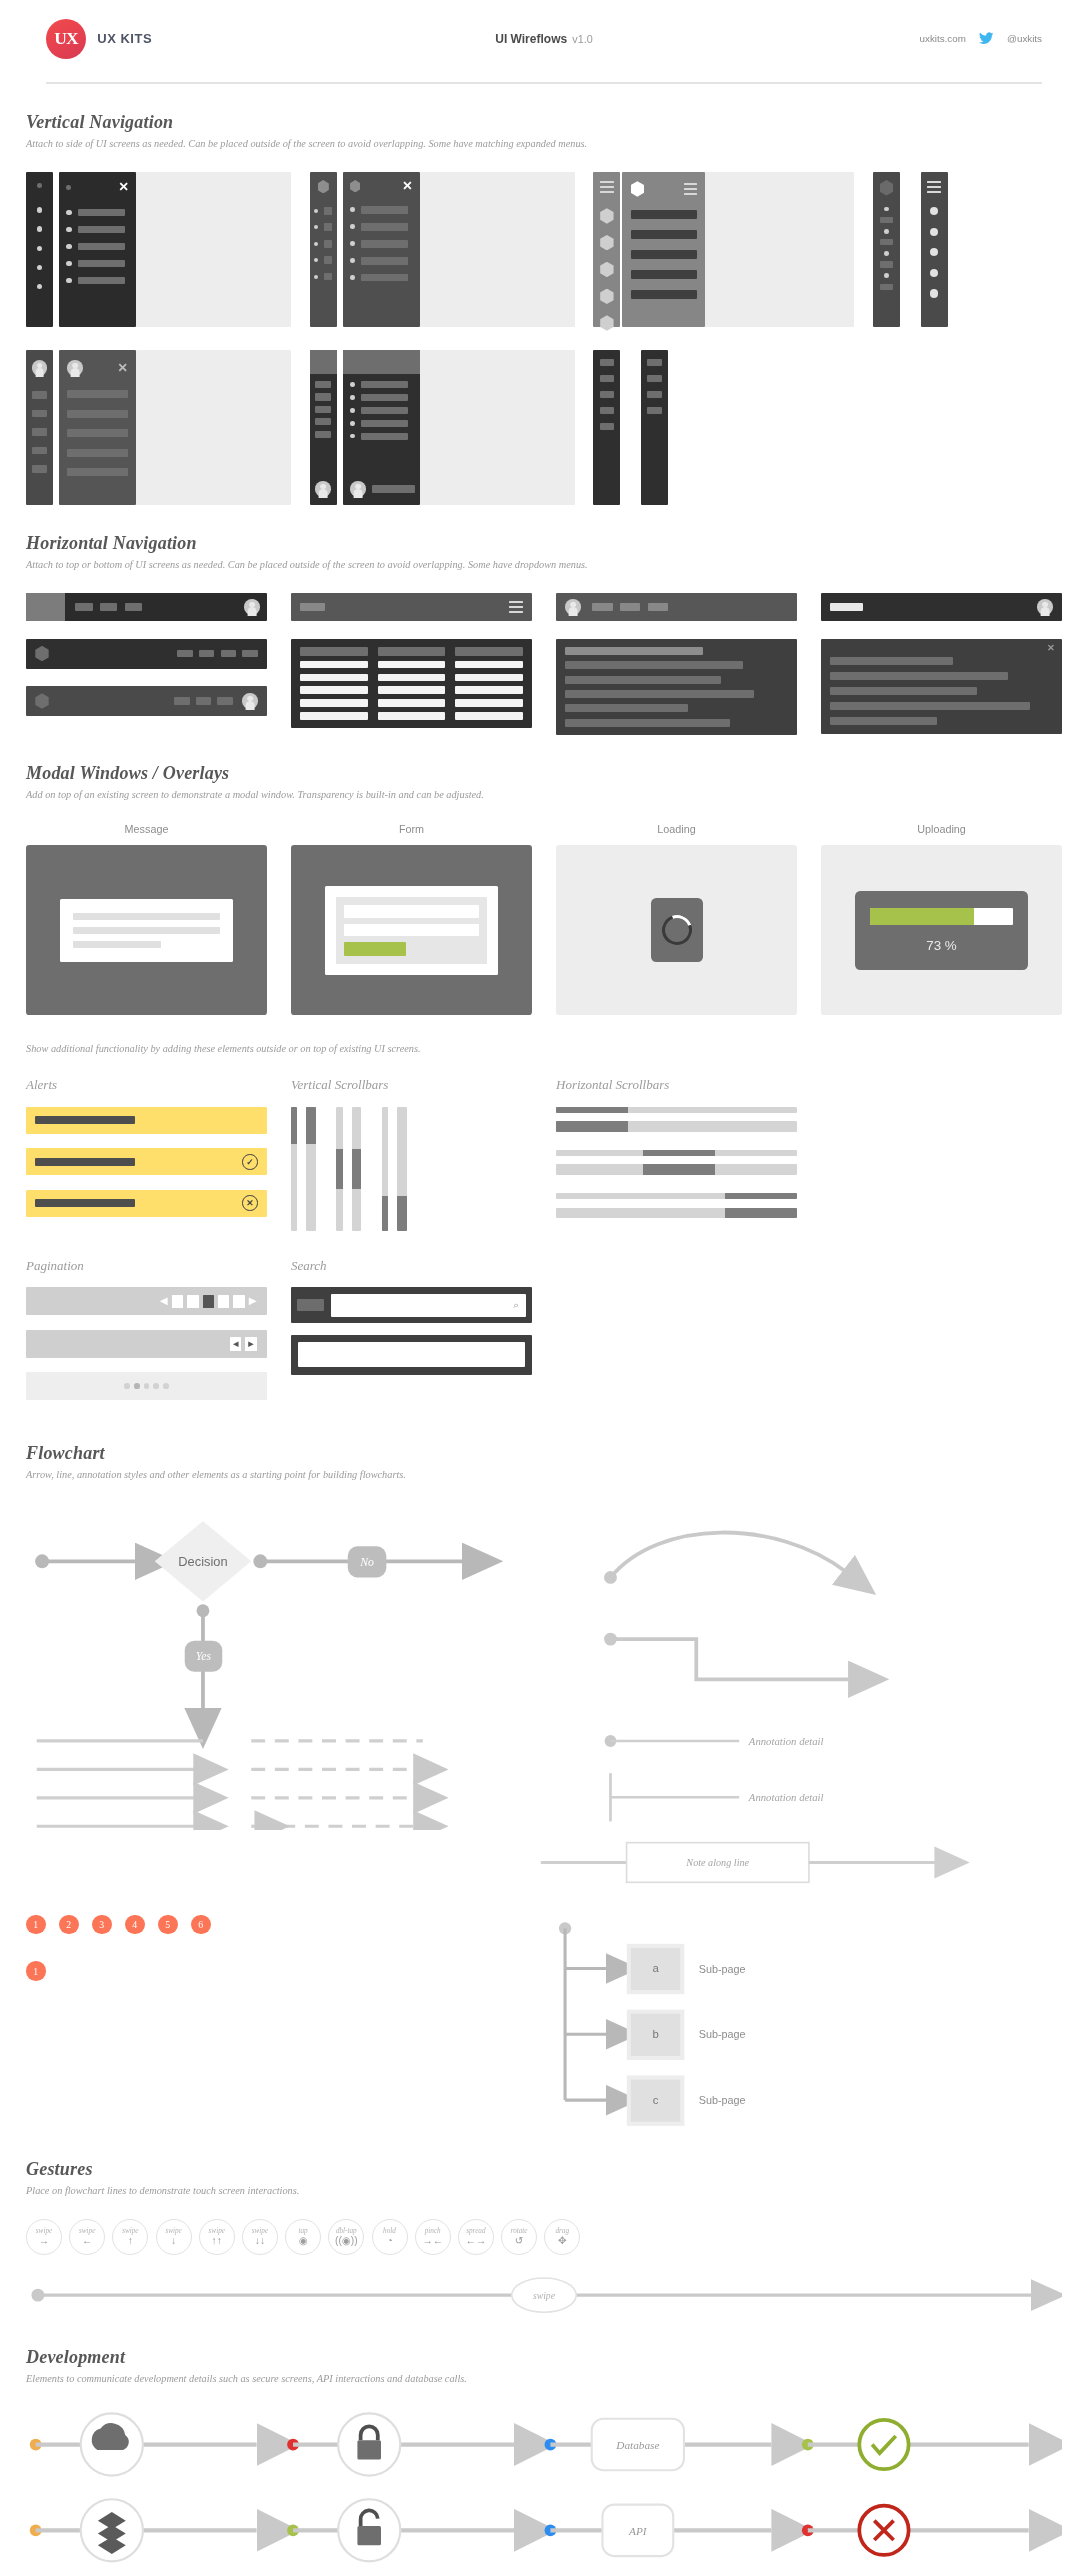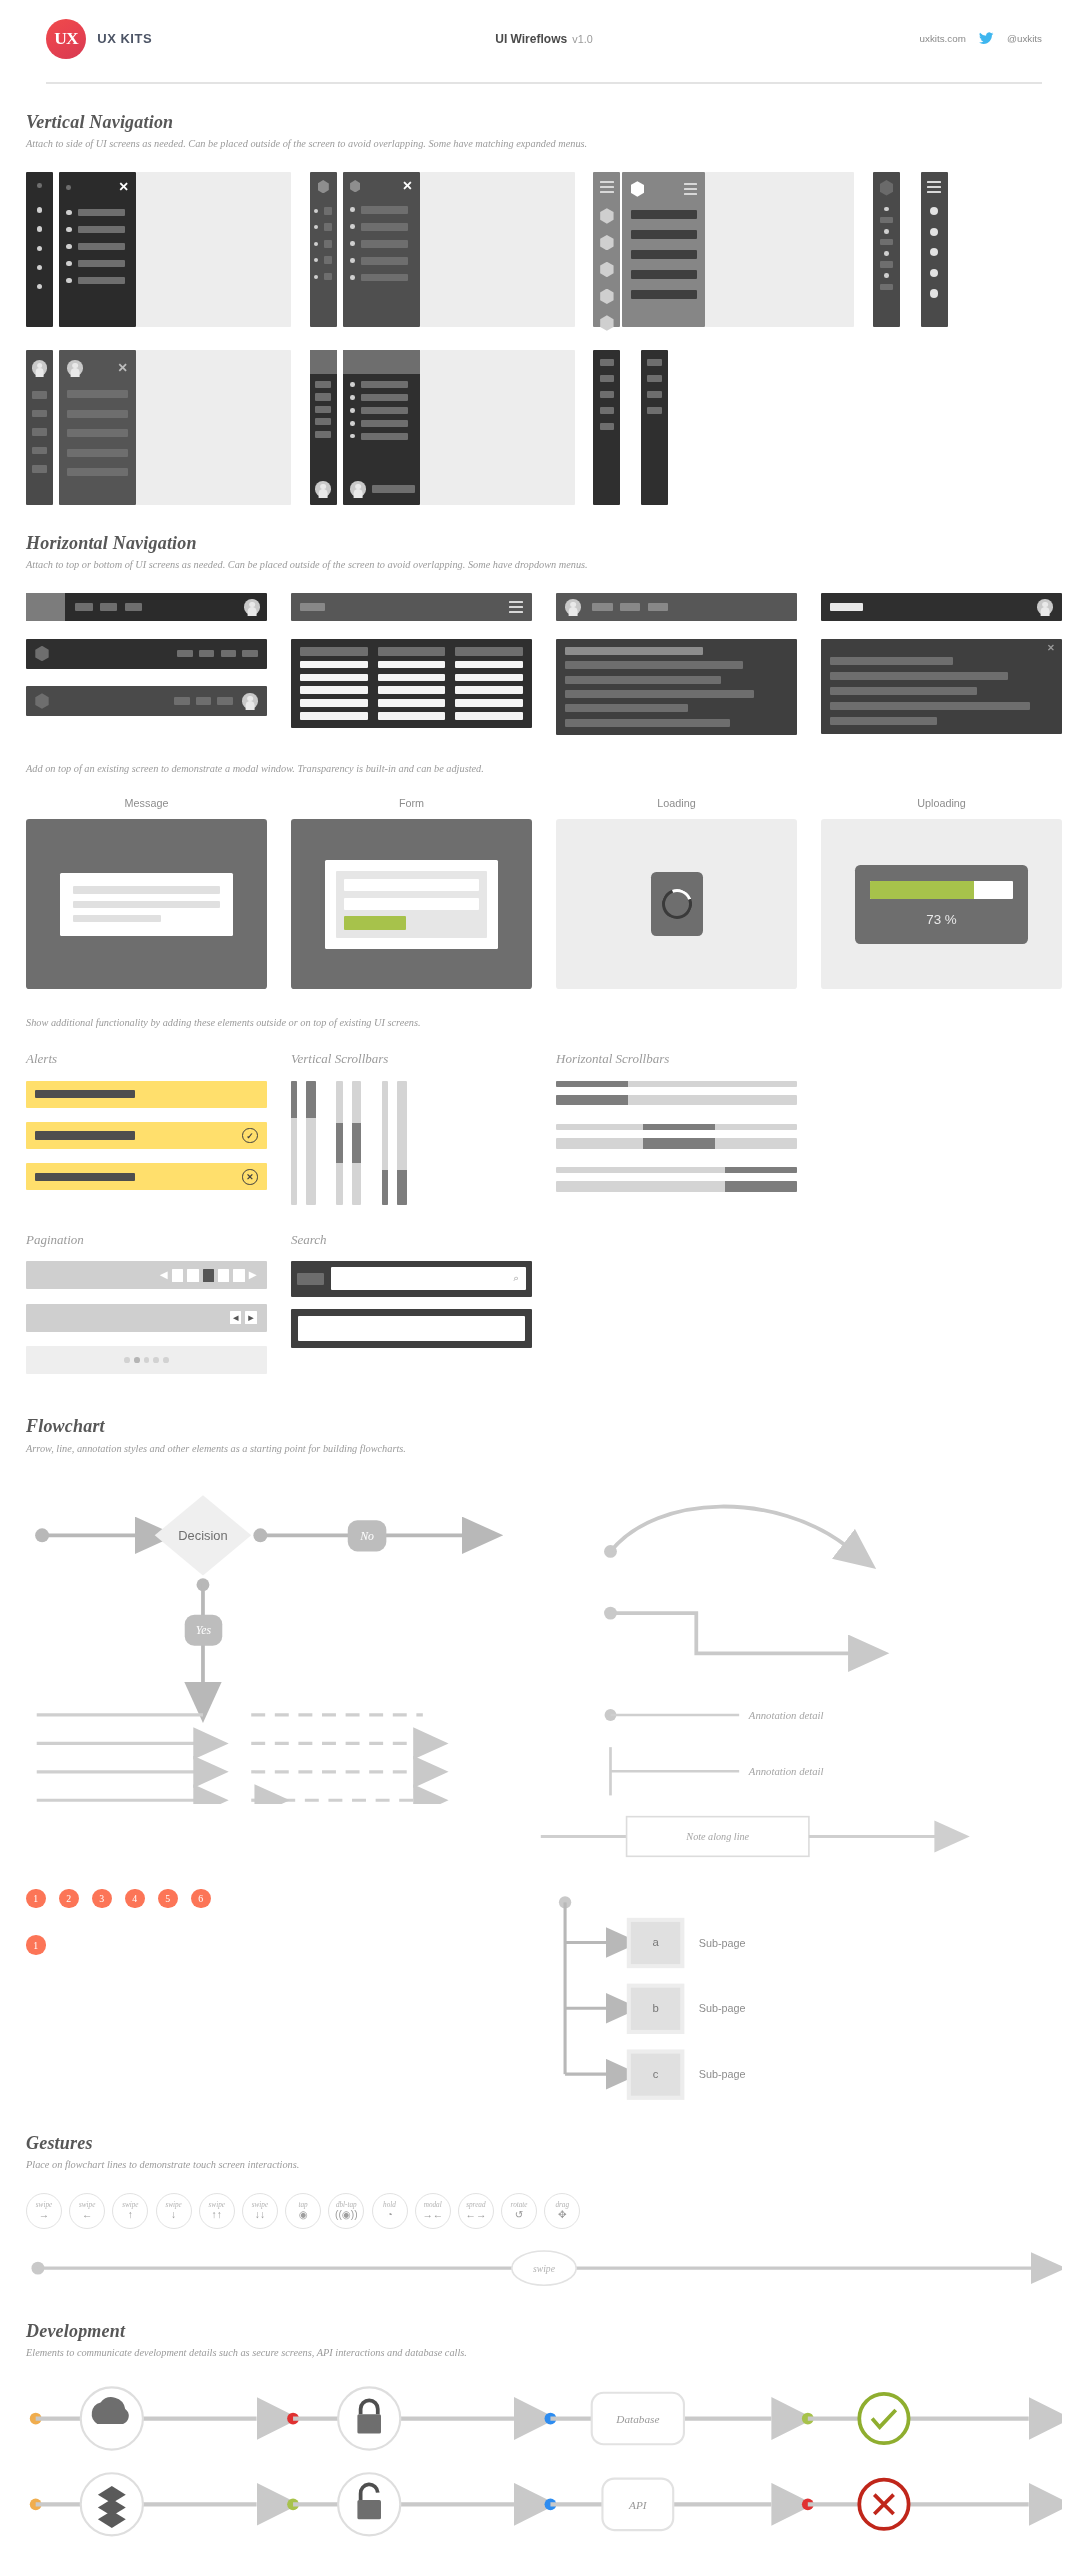--- a/index.html
+++ b/index.html
@@ -542,20 +542,21 @@
             <span class="pill" style="width:66%;height:8.2px;background:#6e6e6e;"></span>
             <span class="pill" style="width:90%;height:8.2px;background:#6e6e6e;"></span>
             <span class="pill" style="width:48%;height:8.2px;background:#6e6e6e;"></span>
           </div>
         </div>
       </div>
     </div>
   </div>
 
   <div class="section">
+    <h2 class="sec-title">Modal Windows / Overlays</h2>
     <p class="sec-sub">Add on top of an existing screen to demonstrate a modal window. Transparency is built-in and can be adjusted.</p>
 
     <div class="modal-grid">
       <div>
         <div class="modal-label">Message</div>
         <div class="modal-box modal-dark">
           <div class="mw-card">
             <div class="mw-line" style="width:100%;"></div>
             <div class="mw-line" style="width:100%;"></div>
             <div class="mw-line" style="width:60%;margin-bottom:0;"></div>
@@ -853,21 +854,21 @@
         </div>
         <div class="gest">
           <span class="lbl">dbl-tap</span>
           <span class="gl">((◉))</span>
         </div>
         <div class="gest">
           <span class="lbl">hold</span>
           <span class="gl">◔</span>
         </div>
         <div class="gest">
-          <span class="lbl">modal</span>
+          <span class="lbl">pinch</span>
           <span class="gl">→←</span>
         </div>
         <div class="gest">
           <span class="lbl">spread</span>
           <span class="gl">←→</span>
         </div>
         <div class="gest">
           <span class="lbl">rotate</span>
           <span class="gl">↺</span>
         </div>

